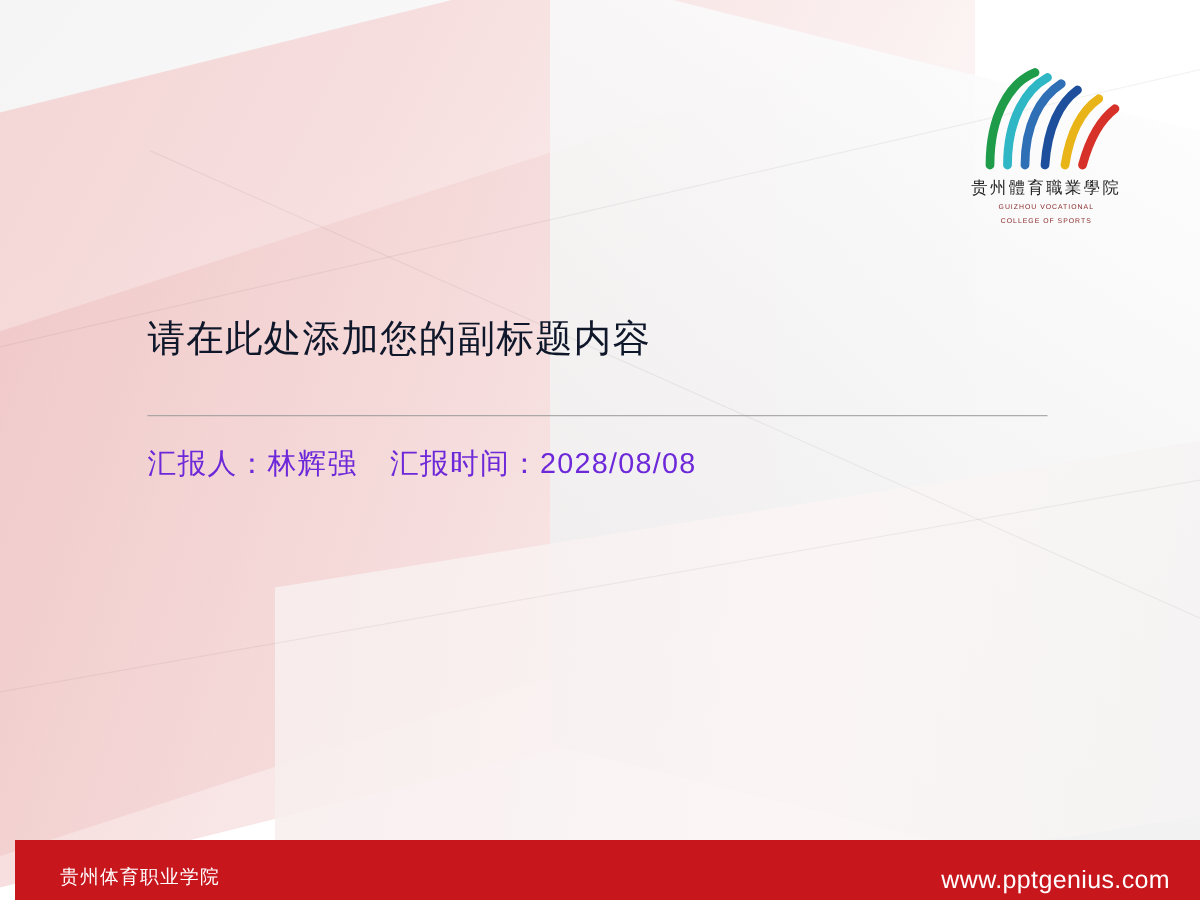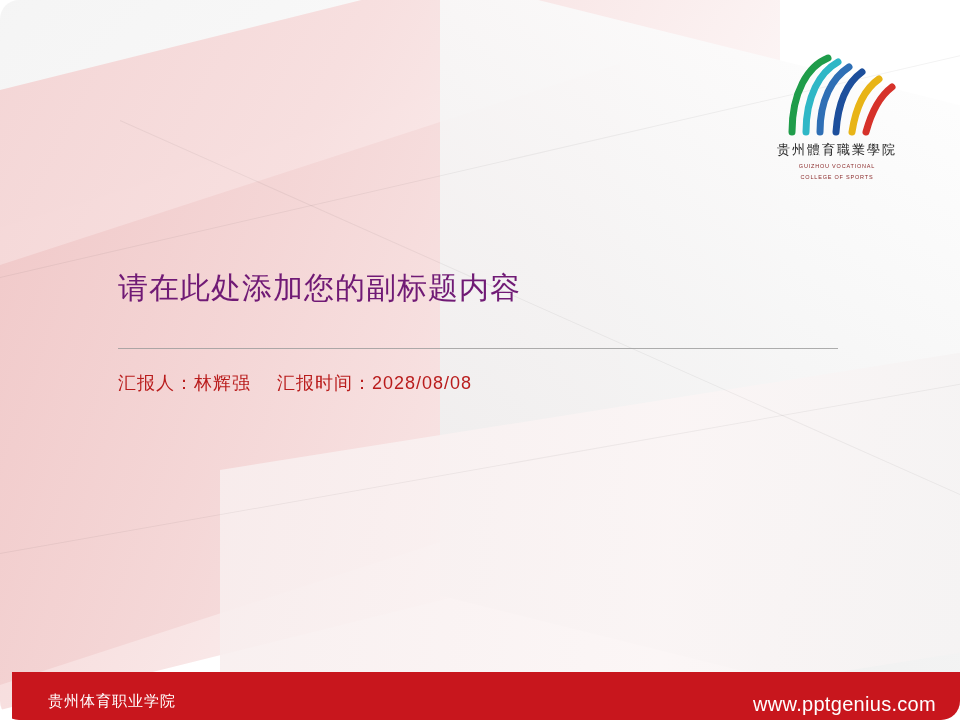--- a/index.html
+++ b/index.html
@@ -11,21 +11,20 @@
     height: 720px;
     font-family: "Liberation Sans", sans-serif;
     overflow: hidden;
   }
   .slide {
     position: relative;
     width: 960px;
     height: 720px;
     background: #ffffff;
     overflow: hidden;
-    border-radius: 19px;
   }
   
   .bg-layer {
     position: absolute;
     inset: 0;
     overflow: hidden;
   }
   .shape {
     position: absolute;
   }
@@ -154,37 +153,37 @@
     font-weight: bold;
     line-height: 70px;
     color: #2b2b2b;
     letter-spacing: 0px;
     white-space: nowrap;
   }
   .title .accent {
     color: #c8161d;
   }
   .subtitle {
-    margin-top: 22px;
+    margin-top: 6px;
     font-size: 30px;
     line-height: 40px;
-    color: #701a75;
+    color: #0f172a;
     letter-spacing: 1px;
   }
   .rule {
     margin-top: 40px;
     width: 720px;
     height: 1px;
     background: #9a9a9a;
     opacity: .8;
   }
   .meta {
     margin-top: 22px;
-    font-size: 18px;
-    color: #b91c1c;
+    font-size: 23px;
+    color: #6d28d9;
     letter-spacing: 1px;
   }
   .meta .gap {
     display: inline-block;
     width: 26px;
   }
   
   .footer {
     position: absolute;
     left: 12px;

